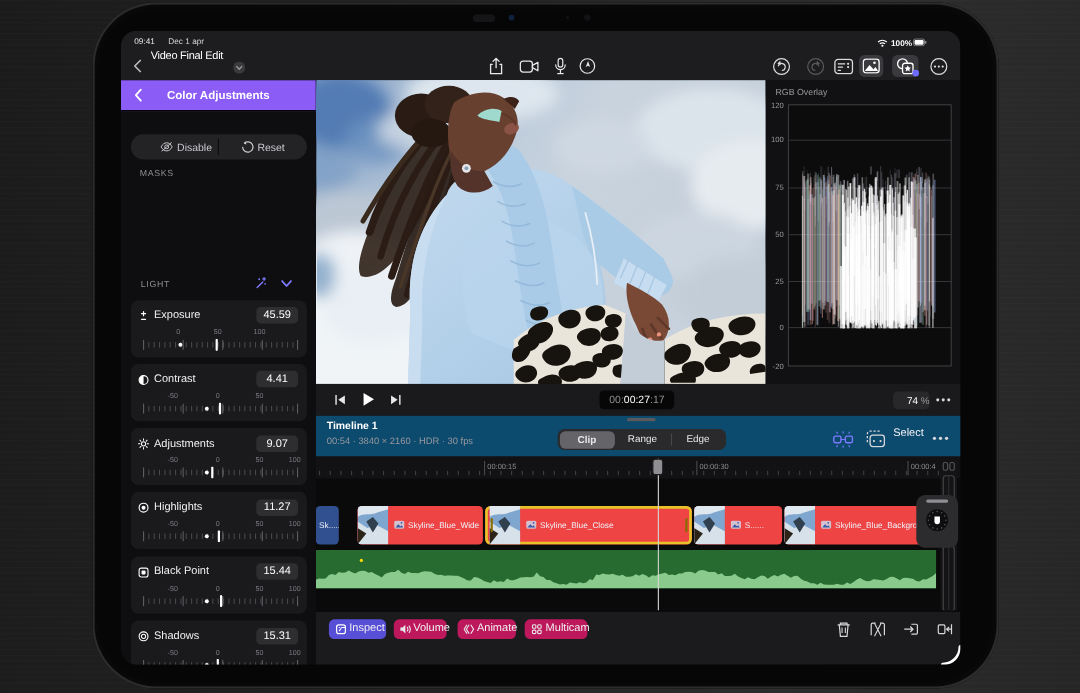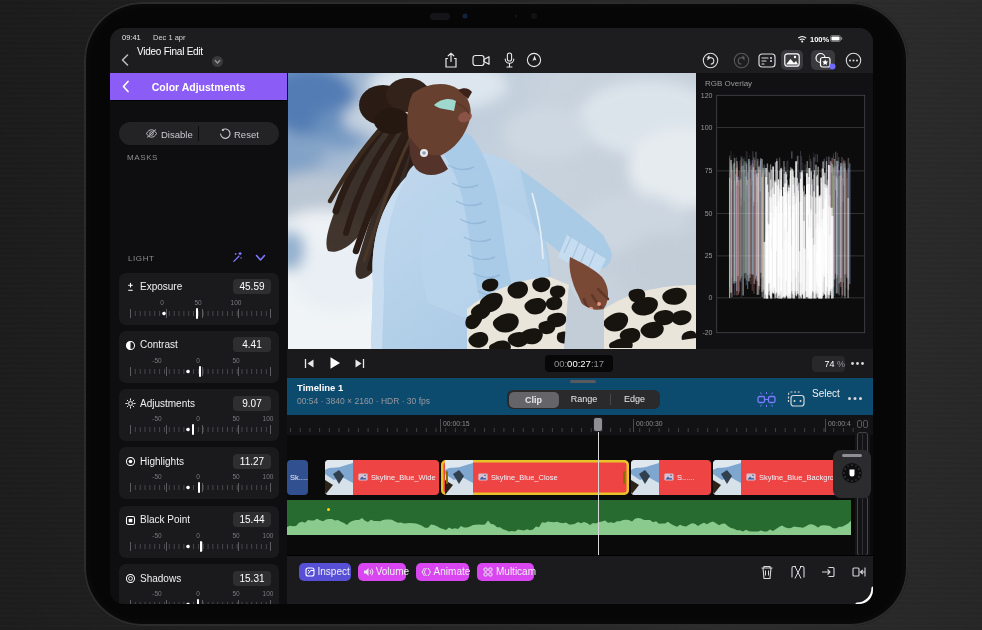--- a/index.html
+++ b/index.html
@@ -23,21 +23,21 @@
 .pbtn{position:absolute;border-radius:7px;background:#202023}
 #video{position:absolute;left:178px;top:45px;width:408px;height:276px;background:#9db4c8}
 #scope{position:absolute;left:586px;top:45px;width:177px;height:276px;background:#111113}
 #playbar{position:absolute;left:177px;top:321px;width:586px;height:29px;background:#1a1a1c}
 #tlhead{position:absolute;left:177px;top:350px;width:586px;height:37px;background:#0c4a6e}
 #ruler{position:absolute;left:177px;top:387px;width:586px;height:20px;background:#121214}
 #tracks{position:absolute;left:177px;top:407px;width:586px;height:120px;background:#0a0a0a}
 #toolbar{position:absolute;left:177px;top:527px;width:586px;height:49px;background:#1b1b1d;border-top:1px solid #000}
 .clip{position:absolute;top:25px;height:35px;background:#ef4444;border-radius:4px;overflow:hidden}
 .cliplbl{position:absolute;top:13px;font-size:7.5px;color:#eef1f8;white-space:nowrap}
-.tbtn{position:absolute;top:7px;height:18px;border-radius:5px;background:#d946ef;color:#f0f0f2;font-size:10px;line-height:18px}
+.tbtn{position:absolute;top:7px;height:18px;border-radius:5px;background:#be185d;color:#f0f0f2;font-size:10px;line-height:18px}
 .seg{position:absolute;top:0;height:19px;font-size:9px;color:#e9e9eb;text-align:center;line-height:19px}
 .ricon{position:absolute;width:16px;height:16px}
 </style></head><body>
 <div id="bands"></div>
 <div id="device"></div>
 <svg class="abs" style="left:84px;top:2px" width="824" height="26">
     <rect x="346" y="11" width="20" height="7" rx="3.5" fill="#151517"></rect>
     <circle cx="381" cy="14" r="2.6" fill="#10203f"></circle>
     <circle cx="432" cy="14" r="1.5" fill="#131315"></circle>
     <circle cx="450" cy="14" r="3" fill="#121214"></circle>

